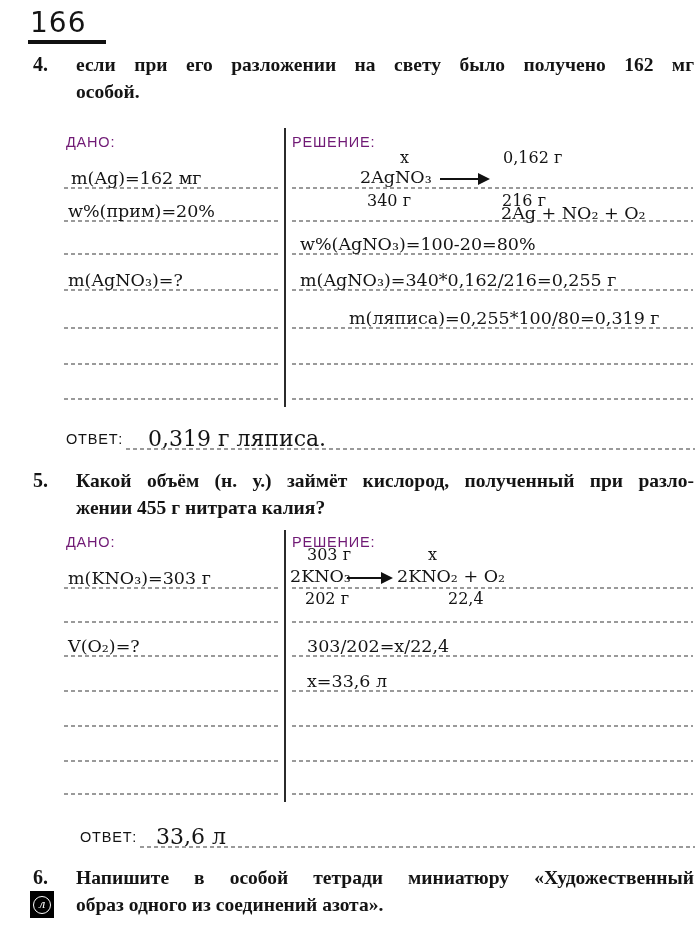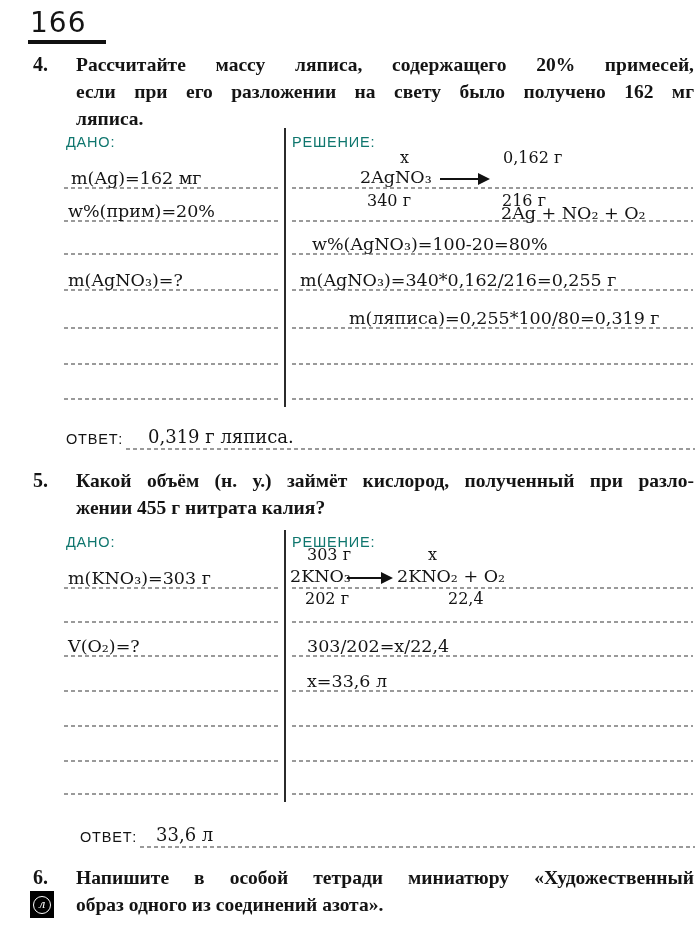--- a/index.html
+++ b/index.html
@@ -14,57 +14,56 @@
   .pagenum { font-family:"DejaVu Sans", sans-serif; font-size:28px; letter-spacing:1px; }
   .pagenum-bar { background:#111; height:4px; }
 
   
   .pnum { font-weight:bold; font-size:20px; font-family:"Liberation Serif", serif; }
   .statement { width:618px; font-weight:bold; font-size:19.5px; line-height:27px; }
   .statement .jline { text-align:justify; text-align-last:justify; }
   .statement .lline { text-align:left; }
 
   
-  .wslabel { font-family:"Liberation Sans", sans-serif; font-size:14.5px; letter-spacing:0.8px; color:#0f766e; }
+  .wslabel { font-family:"Liberation Sans", sans-serif; font-size:14.5px; letter-spacing:0.8px; color:#701a75; }
   .divider { position:absolute; width:2px; background:#2b2b2b; }
   .rline { position:absolute; height:2px;
            background-image:repeating-linear-gradient(90deg,#9a9a9a 0 4px, rgba(0,0,0,0) 4px 7px); }
   .hand { position:absolute; font-family:"DejaVu Serif", serif; font-size:17.5px; line-height:20px; white-space:nowrap; }
   .hand-sm { position:absolute; font-family:"DejaVu Serif", serif; font-size:16px; line-height:18px; white-space:nowrap; }
 
   
   .rxn-arrow { position:absolute; width:46px; height:2px; background:#111; }
   .rxn-arrow::after { content:""; position:absolute; right:-2px; top:-5px;
     border-left:12px solid #111; border-top:6px solid transparent; border-bottom:6px solid transparent; }
 
   
   .ans-label { position:absolute; font-family:"Liberation Sans", sans-serif; font-size:14.5px; letter-spacing:0.8px; }
-  .ans-value { position:absolute; font-family:"DejaVu Serif", serif; font-size:18px; white-space:nowrap; }
+  .ans-value { position:absolute; font-family:"DejaVu Serif", serif; font-size:22px; white-space:nowrap; }
 
   
   .task-icon { position:absolute; width:24px; height:27px; background:#000;
     display:flex; align-items:center; justify-content:center; }
   .task-icon .ring { width:16px; height:16px; border:1.6px solid #fff; border-radius:50%;
     display:flex; align-items:center; justify-content:center; }
   .task-icon .ltr { color:#fff; font-style:italic; font-size:11.5px; line-height:1;
     font-family:"DejaVu Serif", serif; transform:translateY(-0.5px); }
 </style>
 </head>
 <body>
 
 <div class="page">
 
   <div class="abs pagenum" style="left:30px; top:6px;">166</div>
   <div class="abs pagenum-bar" style="left:28px; top:40px; width:78px;"></div>
 
   <div class="abs pnum" style="left:33px; top:53px;">4.</div>
   <div class="abs statement" style="left:76px; top:51px;">
-    <div class="jline">Рассчитайте массу ляписа, содержащего 20% примесей,</div>
     <div class="jline">если при его разложении на свету было получено 162 мг</div>
-    <div class="lline">ляписа.</div>
+    <div class="lline">особой.</div>
   </div>
 
   <div class="abs" style="left:60px; top:128px; width:635px; height:280px;">
     <div class="abs wslabel" style="left:6px; top:6px;">ДАНО:</div>
     <div class="abs wslabel" style="left:232px; top:6px;">РЕШЕНИЕ:</div>
     <div class="divider" style="left:224px; top:0; height:279px;"></div>
 
     <div class="rline" style="left:4px; top:59px;  width:214px;"></div>
     <div class="rline" style="left:4px; top:92px;  width:214px;"></div>
     <div class="rline" style="left:4px; top:125px; width:214px;"></div>
@@ -86,21 +85,21 @@
     <div class="hand" style="left:8px; top:142px;text-align:right;">m(AgNO₃)=?</div>
 
     <div class="hand-sm" style="left:340px; top:21px;">x</div>
     <div class="hand-sm" style="left:443px; top:21px;">0,162 г</div>
     <div class="hand" style="left:300px; top:39px;">2AgNO₃</div>
     <div class="rxn-arrow" style="left:380px; top:50px; width:48px;"></div>
     <div class="hand" style="left:441px; top:39px;margin-top:36px;">2Ag + NO₂ + O₂</div>
     <div class="hand-sm" style="left:307px; top:64px;">340 г</div>
     <div class="hand-sm" style="left:442px; top:64px;">216 г</div>
 
-    <div class="hand" style="left:240px; top:106px;margin-left:12px;">w%(AgNO₃)=100-20=80%</div>
+    <div class="hand" style="left:240px; top:106px;">w%(AgNO₃)=100-20=80%</div>
     <div class="hand" style="left:240px; top:142px;">m(AgNO₃)=340*0,162/216=0,255 г</div>
     <div class="hand" style="left:244px; top:180px;margin-left:45px;">m(ляписа)=0,255*100/80=0,319 г</div>
   </div>
 
   <div class="ans-label" style="left:66px; top:431px;">ОТВЕТ:</div>
   <div class="ans-value" style="left:148px; top:426px;">0,319 г ляписа.</div>
   <div class="rline" style="left:126px; top:448px; width:569px;"></div>
 
   <div class="abs pnum" style="left:33px; top:469px;">5.</div>
   <div class="abs statement" style="left:76px; top:467px;">

